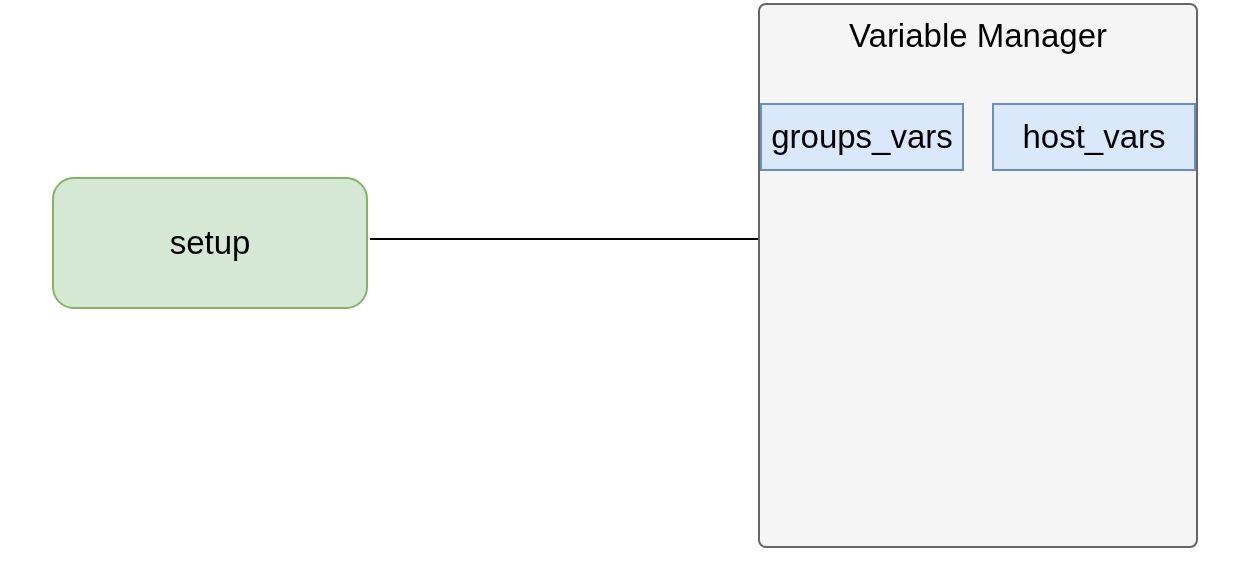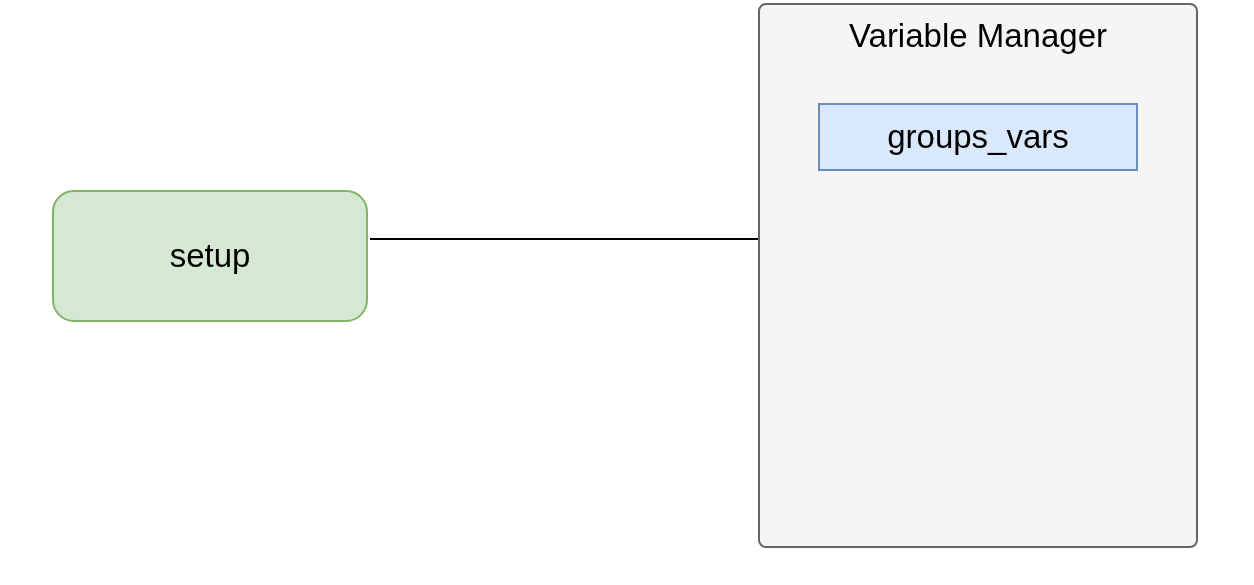--- a/index.html
+++ b/index.html
@@ -6,21 +6,21 @@
     body {
       width: 1254px;
       height: 585px;
       font-family: Arial, Helvetica, sans-serif;
       background: #ffffff;
       position: relative;
     }
     .setup-box {
       position: absolute;
       left: 52px;
-      top: 190px;
+      top: 177px;
       width: 316px;
       height: 132px;
       background: #d5e8d4;
       border: 2px solid #82b366;
       border-radius: 22px;
       display: flex;
       flex-direction: column;
       align-items: center;
       justify-content: center;
       font-size: 33px;
@@ -39,21 +39,21 @@
       padding-top: 12px;
     }
     .vm-title {
       font-size: 33px;
       color: #000;
       text-align: center;
       margin-bottom: 48px;
     }
     .vm-items {
       display: flex;
-      flex-direction: column;
+      flex-direction: row;
       align-items: center;
       gap: 28px;
     }
     .vm-item {
       width: 320px;
       height: 68px;
       border: 2px solid #6c8ebf;
       background: #dae8fc;
       display: flex;
       align-items: center;
@@ -91,14 +91,15 @@
   <div>setup</div>
 </div>
 
 <div class="connector-line"></div>
 <div class="connector-arrow"></div>
 
 <div class="vm-container">
   <div class="vm-title">Variable Manager</div>
   <div class="vm-items">
     <div class="vm-item">groups_vars</div>
+    <div class="vm-item">host_vars</div>
   </div>
 </div>
 
 </body></html>

